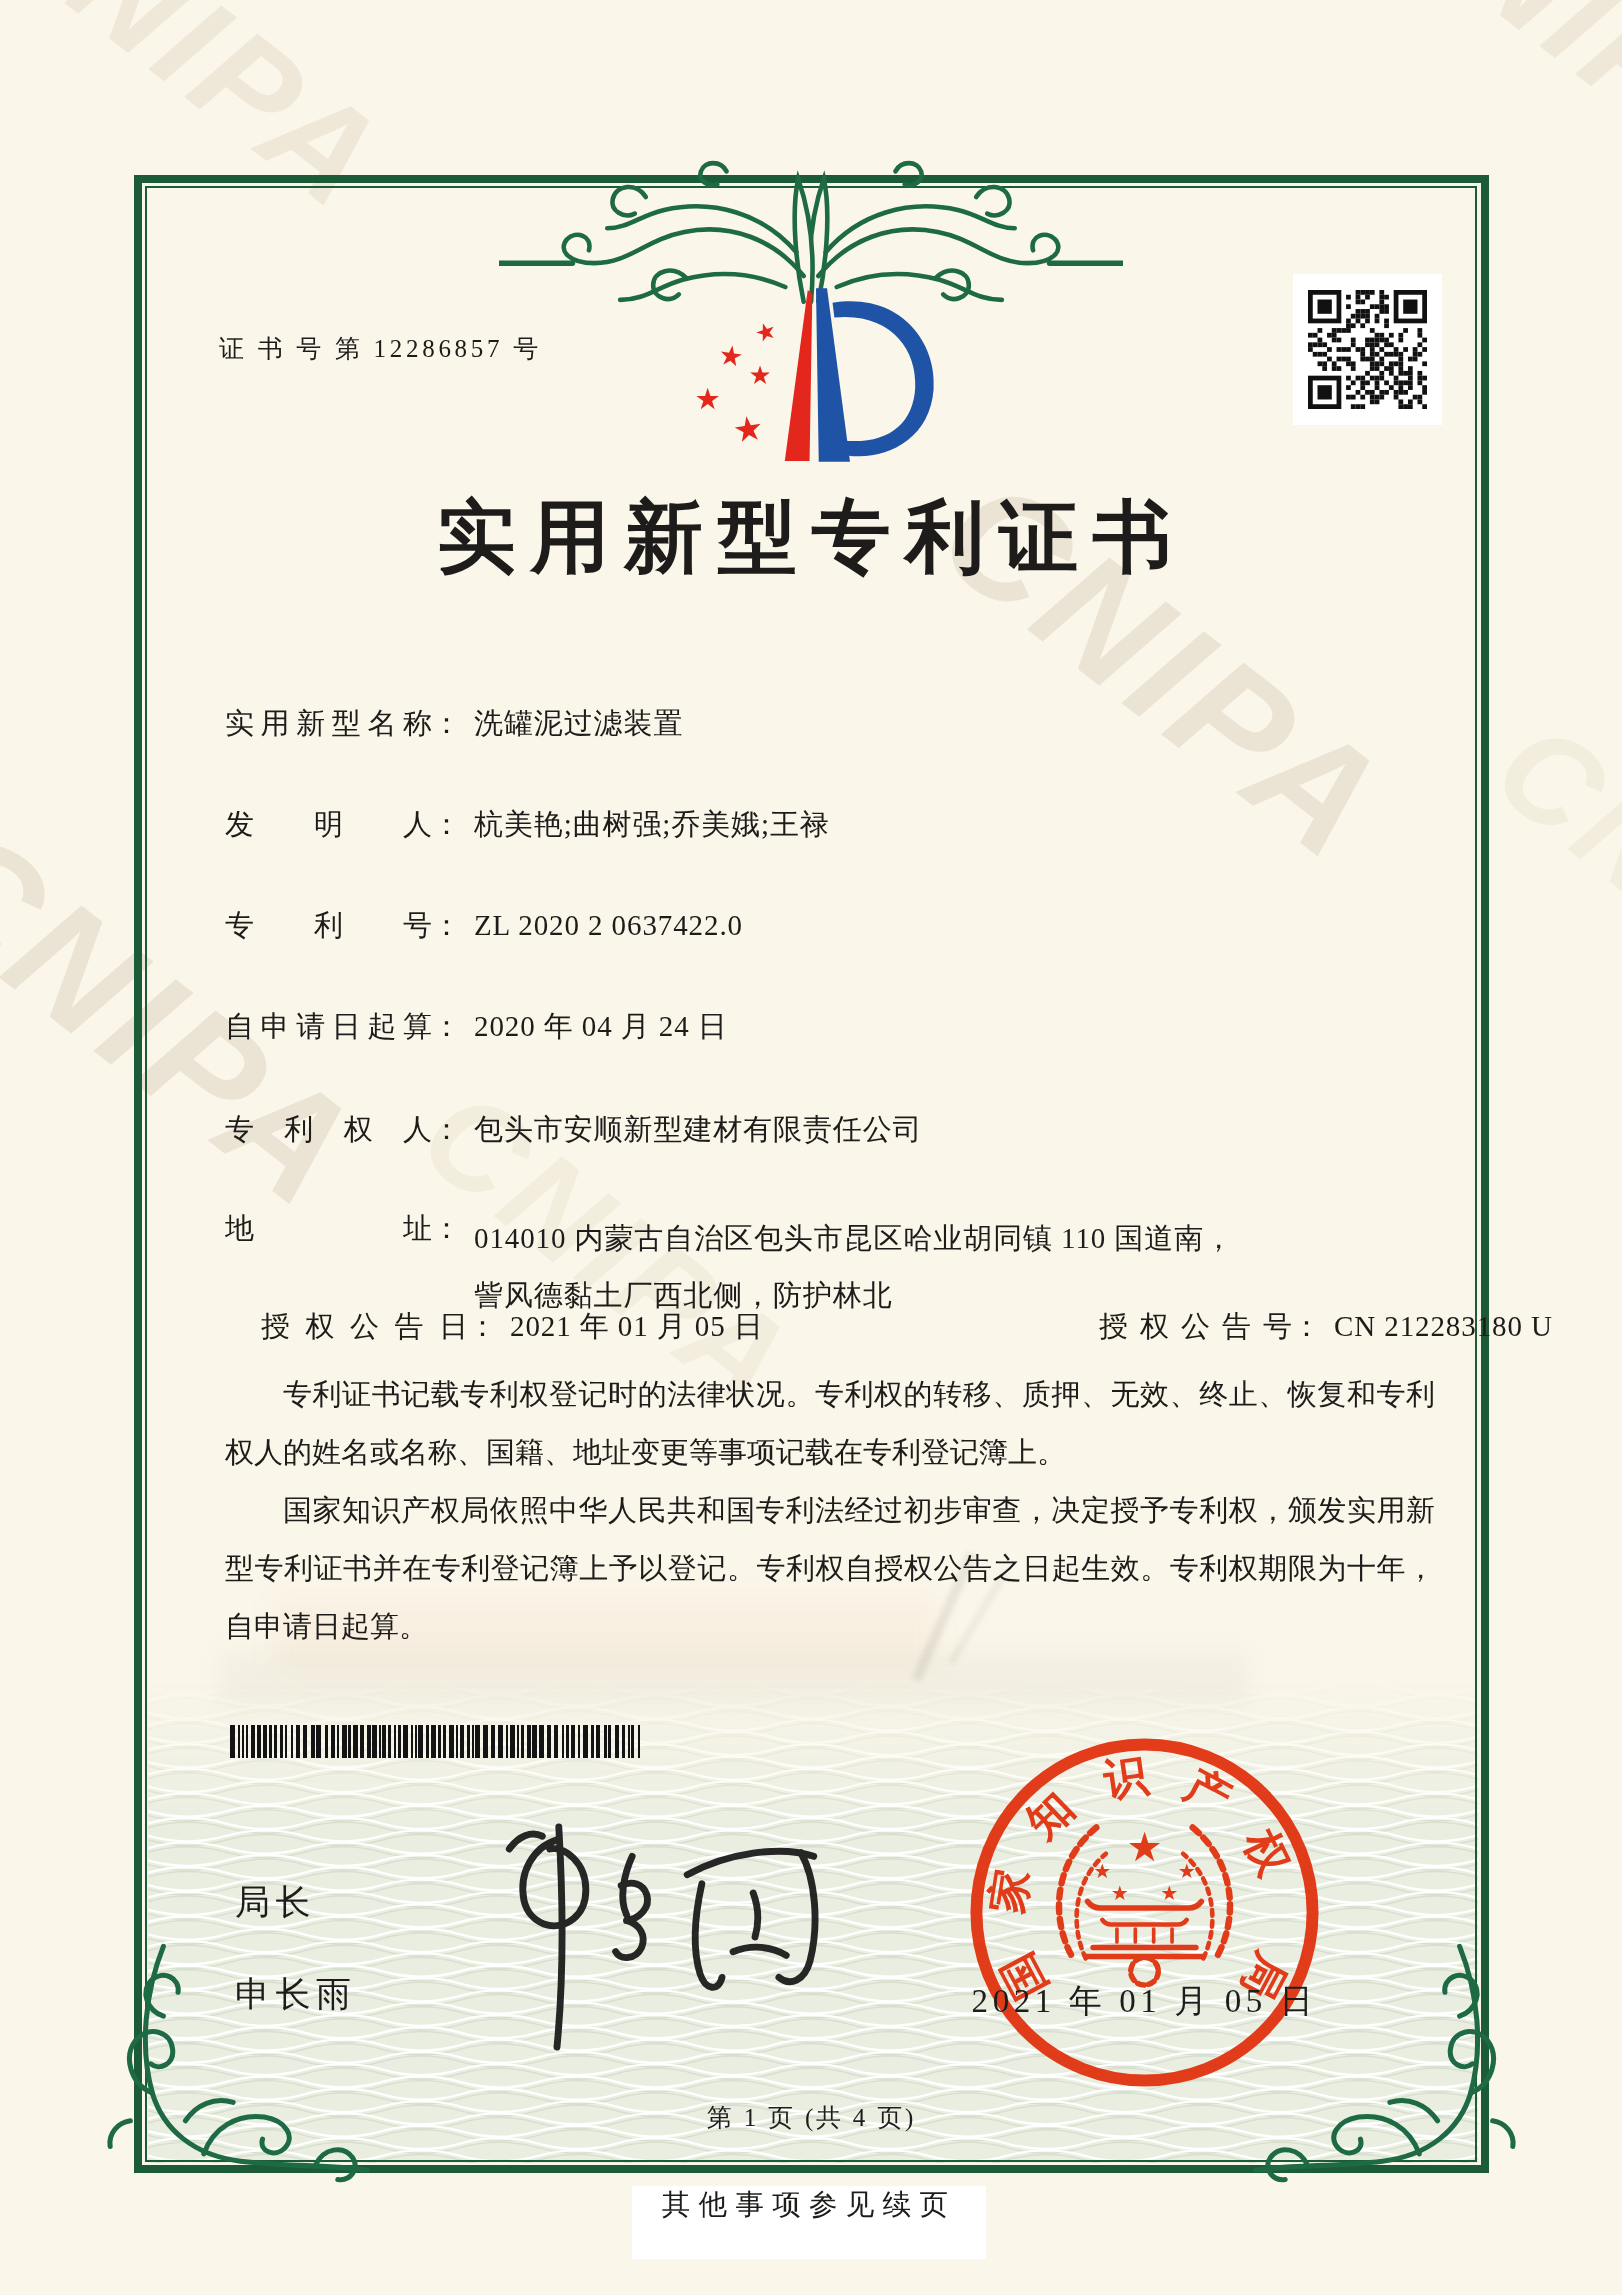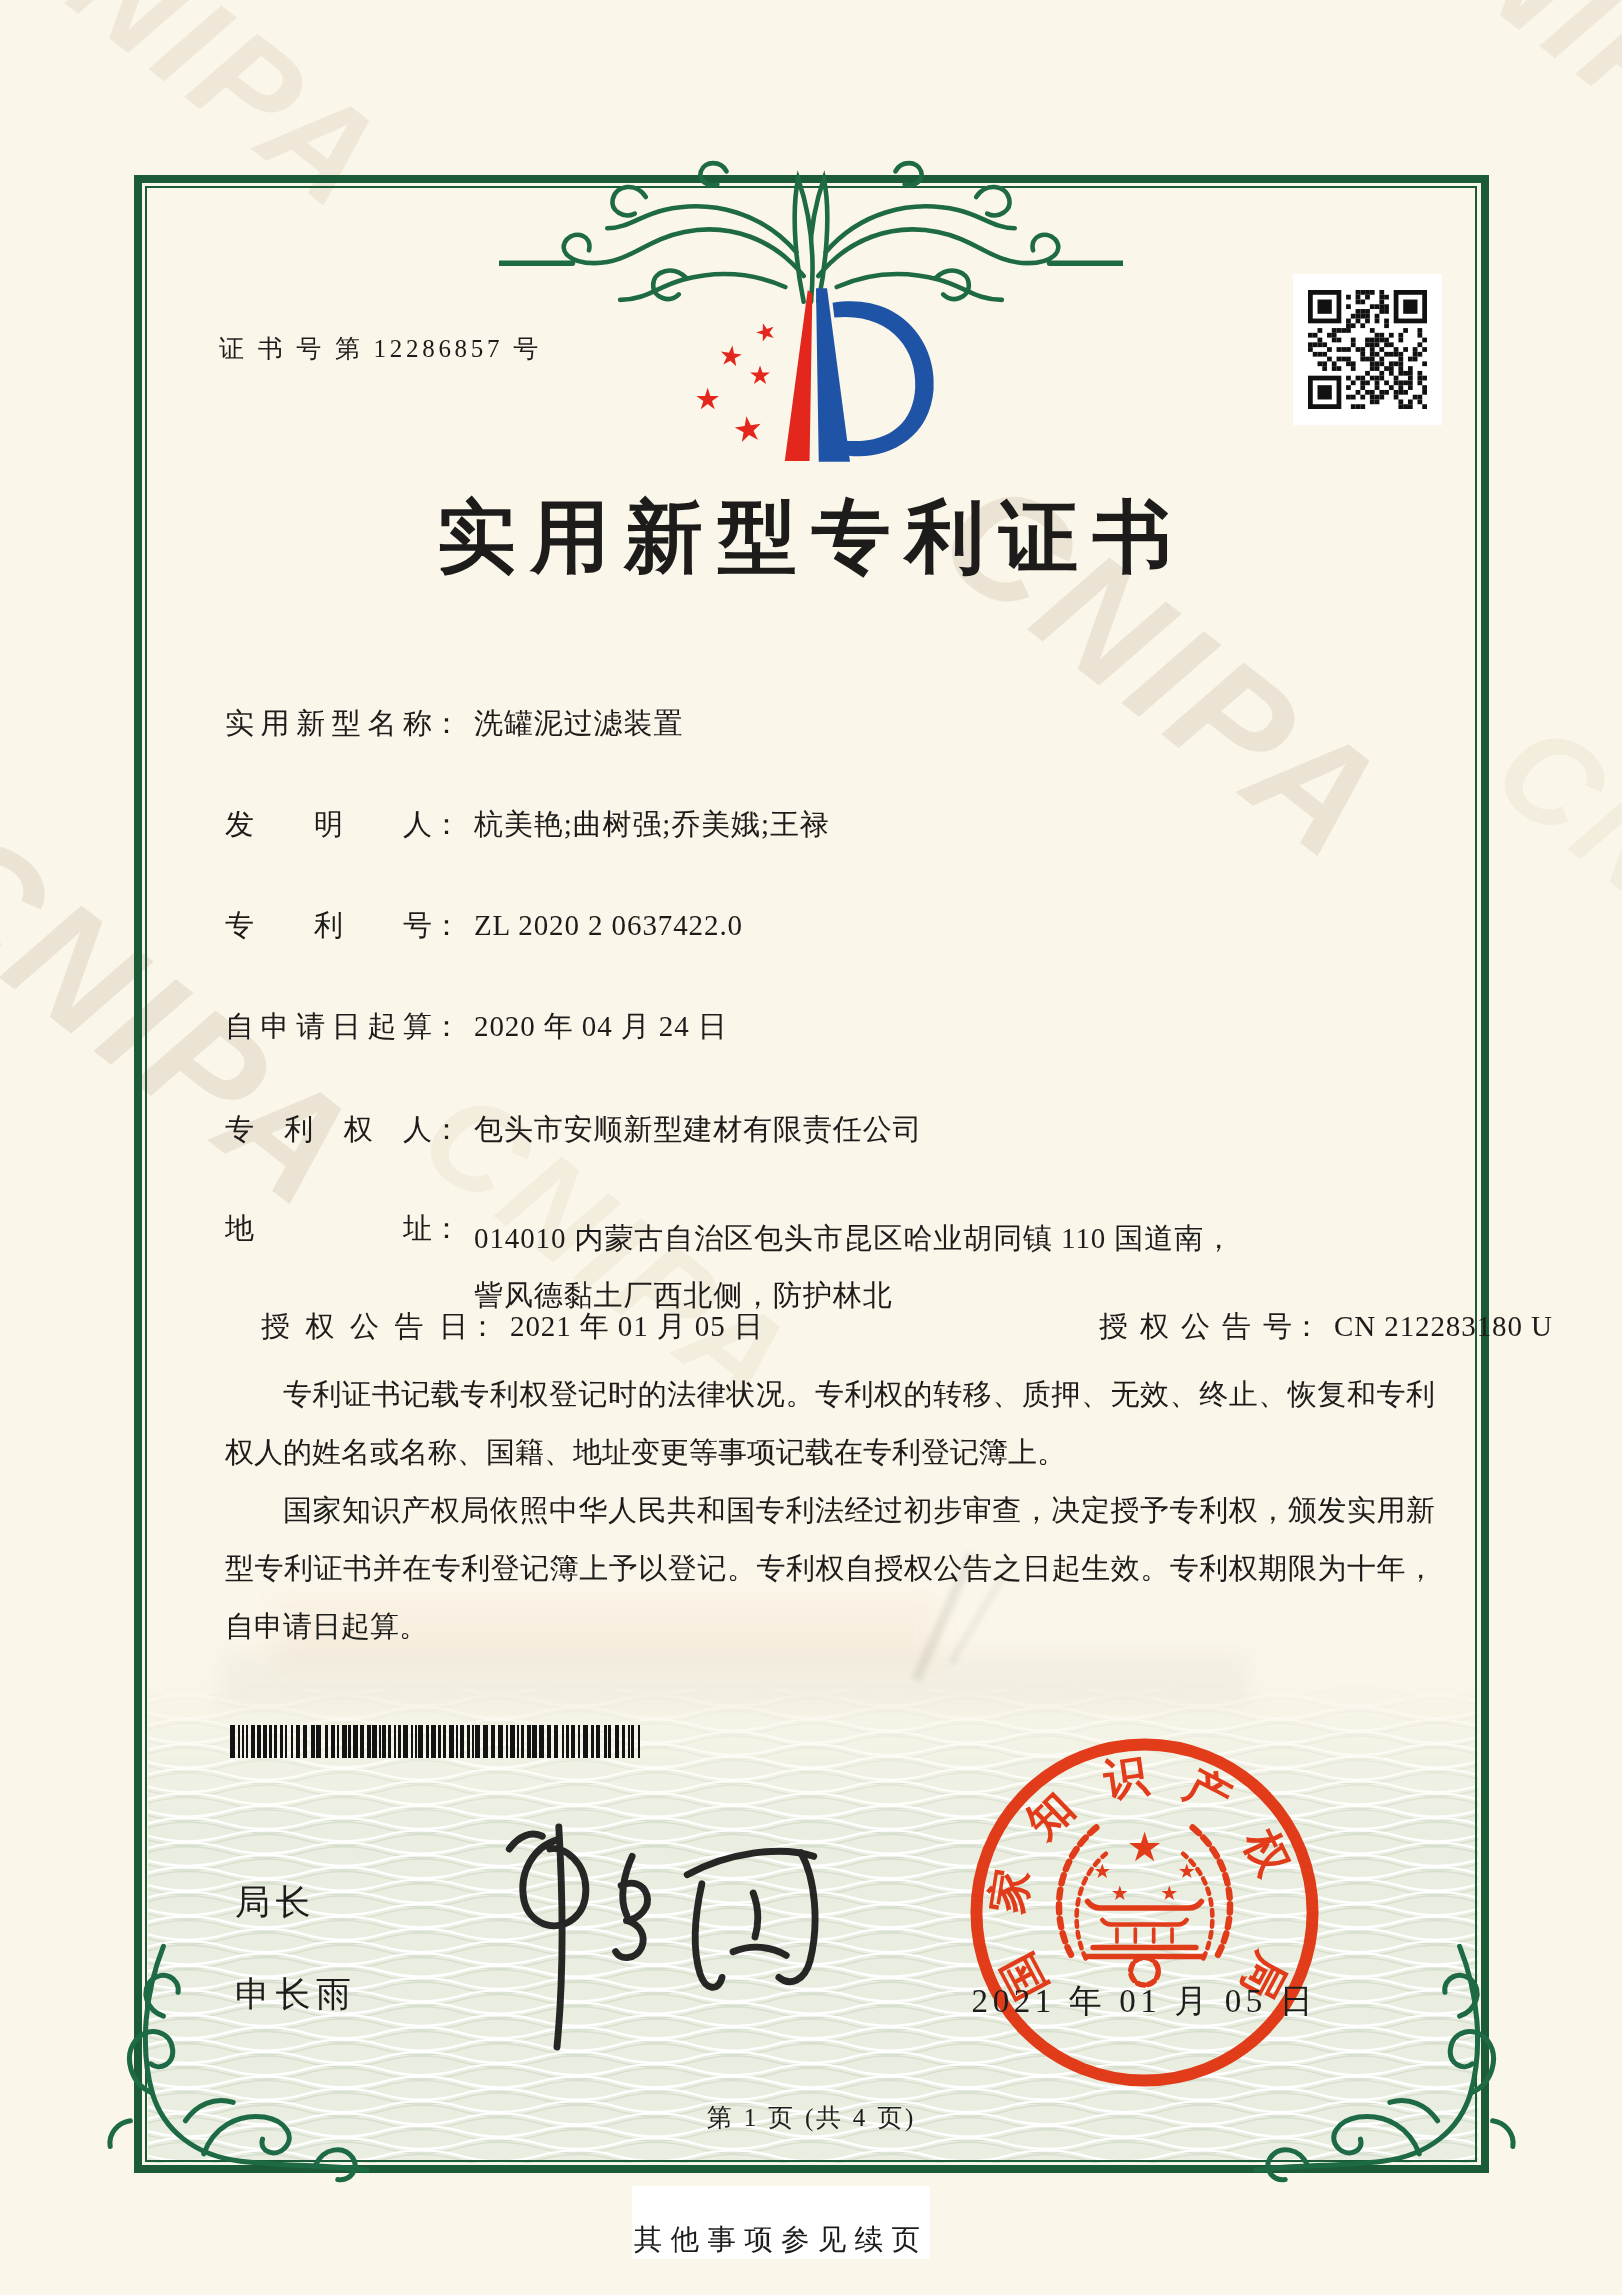--- a/index.html
+++ b/index.html
@@ -73,22 +73,22 @@
   
   #seal{left:970px;top:1738px;width:349px;height:349px;z-index:6;}
   #seal svg{position:absolute;left:0;top:0;mix-blend-mode:multiply;opacity:.95;}
   #seal-chars span{position:absolute;font-size:44px;font-weight:700;color:#e1310e;
       font-family:"Liberation Serif","DejaVu Serif",serif;mix-blend-mode:multiply;opacity:.95;}
   #seal-date{position:absolute;left:0;right:0;top:241px;text-align:center;font-size:33px;
       letter-spacing:4.6px;color:#1d1d1b;z-index:7;}
 
   
   #page-info{left:0;top:2101px;width:1623px;text-align:center;font-size:25px;letter-spacing:2.8px;z-index:5;}
-  #continuation-box{left:632px;top:2186px;width:298px;height:73px;background:#fff;z-index:5;
-      display:flex;align-items:flex-end;justify-content:center;}
+  #continuation-box{left:632px;top:2186px;width:354px;height:73px;background:#fff;z-index:5;
+      display:flex;align-items:flex-start;justify-content:center;}
   #continuation-note{font-size:28.5px;letter-spacing:8.3px;}
 </style>
 </head>
 <body>
 
 <div id="page">
 
   <span class="wm" style="left:-41px;top:-41px;">CNIPA</span>
   <span class="wm" style="left:1350px;top:-64px;">CNIPA</span>
   <span class="wm big" style="left:909px;top:579px;">CNIPA</span>

